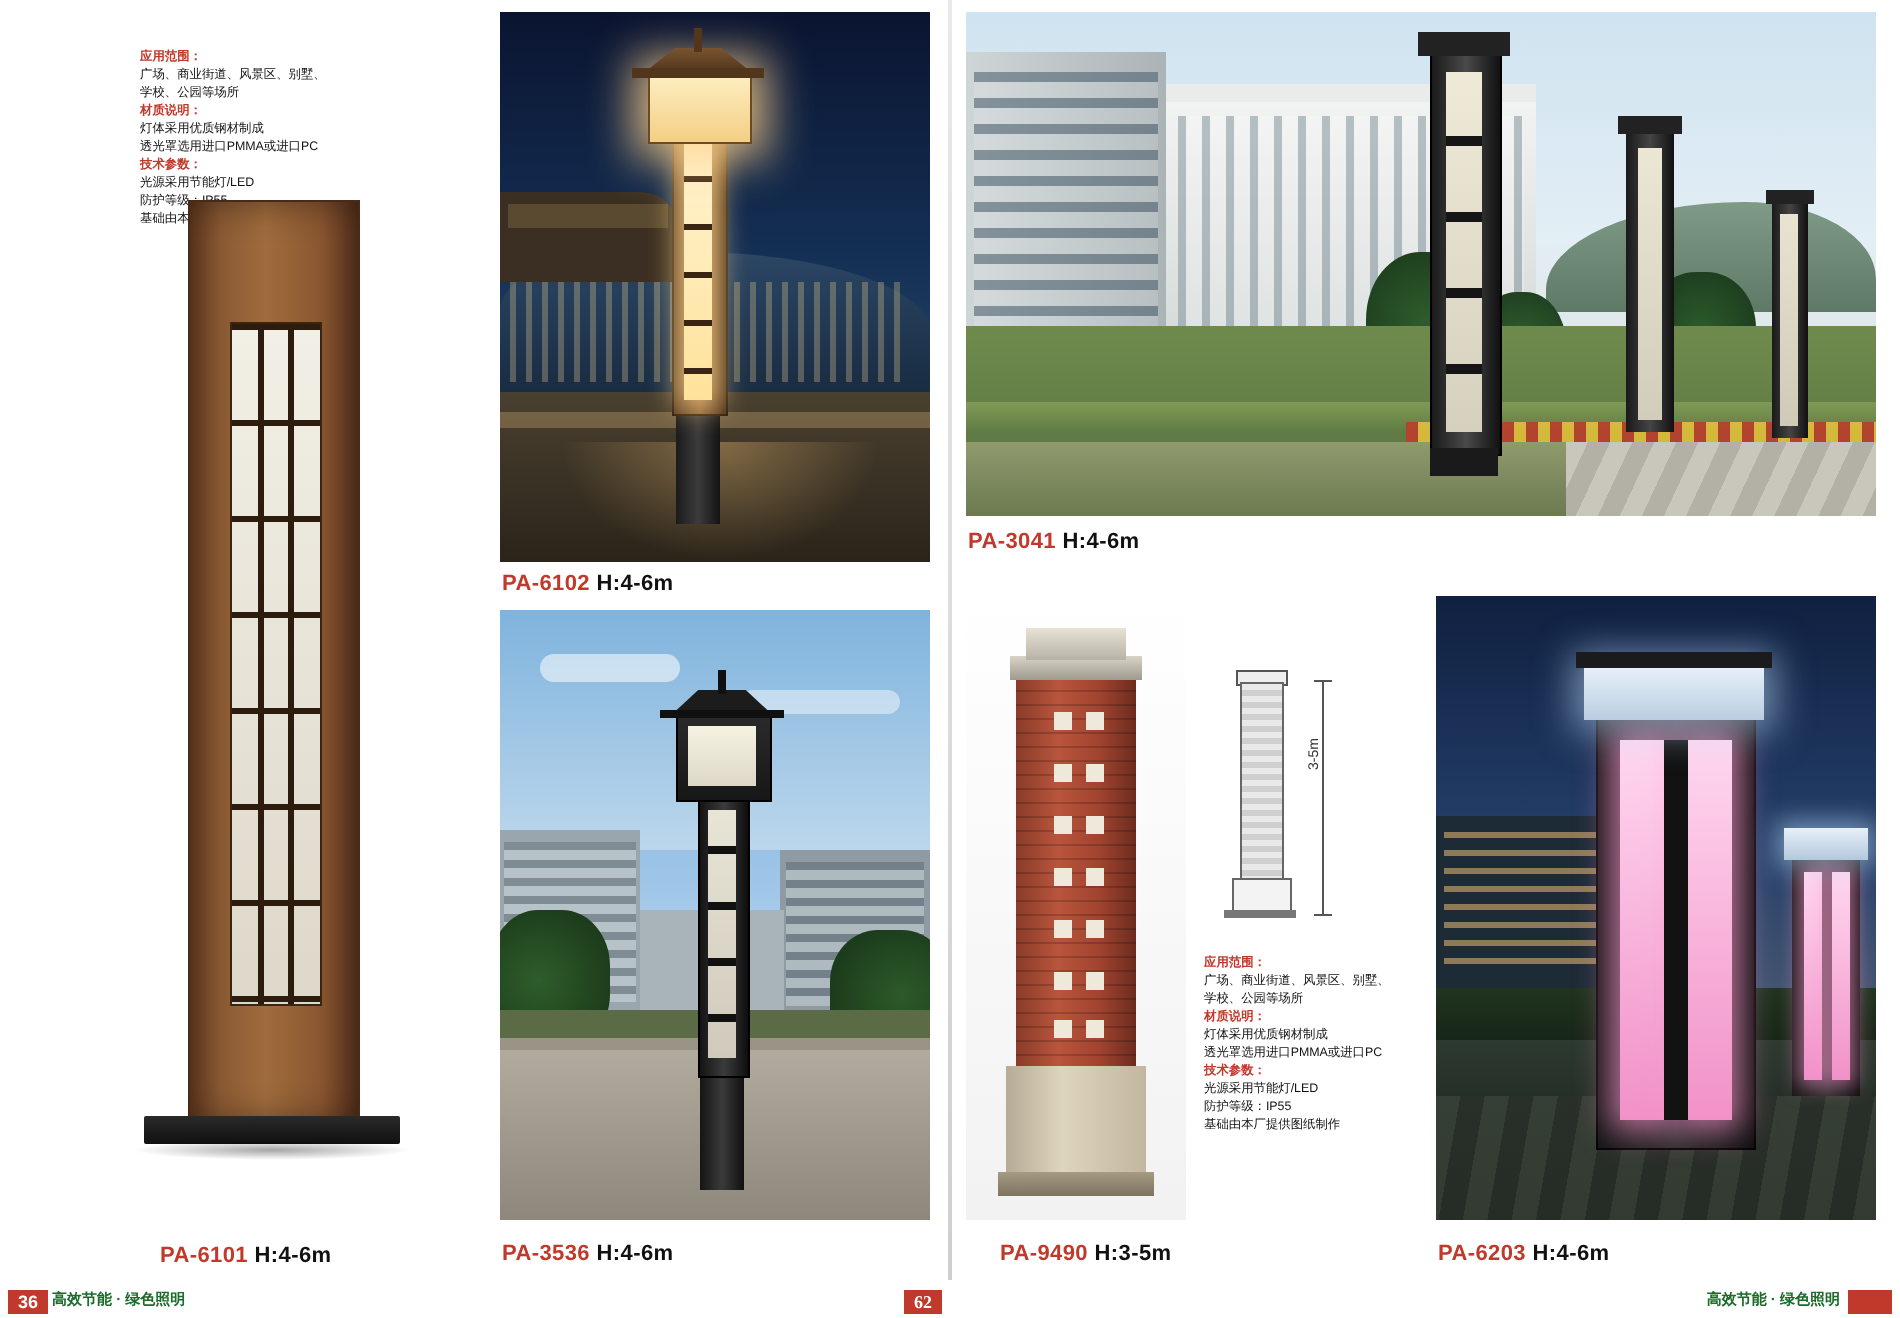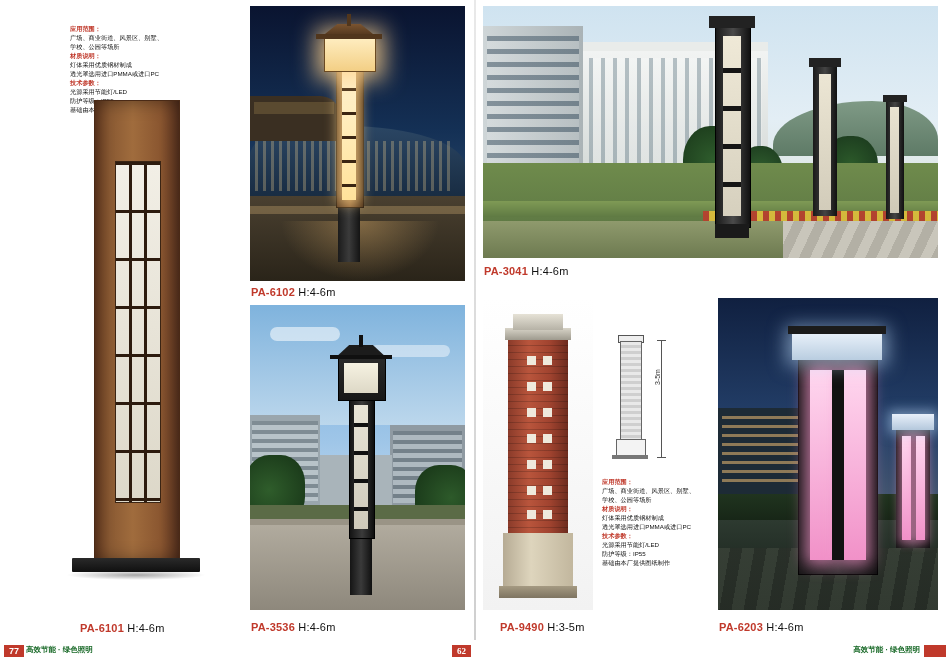--- a/index.html
+++ b/index.html
@@ -11,21 +11,21 @@
     overflow:hidden;
   }
   .page{position:absolute;left:0;top:0;width:950px;height:659px;}
 
   
   .abs{position:absolute;}
   .cap{
     font-size:11px;color:#c0392b;font-weight:bold;letter-spacing:0.2px;
     white-space:nowrap;
   }
-  .cap .h{color:#111;font-weight:normal;}
+  .cap .h{color:#111;font-weight:bold;}
 
   
   .spec{
     font-size:6.2px;line-height:1.45;color:#111;
     width:150px;
   }
   .spec .hd{color:#c0392b;font-weight:bold;}
   .spec .ln{display:block;white-space:nowrap;}
 
   
@@ -322,20 +322,20 @@
     <div class="abs" style="left:178px;top:130px;width:34px;height:120px;background:linear-gradient(90deg,#141414,#2b2b2b,#0d0d0d);"></div>
     <div class="abs" style="left:184px;top:138px;width:9px;height:104px;background:linear-gradient(#ffd7ef,#f191c8);box-shadow:0 0 10px 3px rgba(250,150,205,.6);"></div>
     <div class="abs" style="left:198px;top:138px;width:9px;height:104px;background:linear-gradient(#ffd7ef,#f191c8);box-shadow:0 0 10px 3px rgba(250,150,205,.6);"></div>
     <div class="abs" style="left:174px;top:116px;width:42px;height:16px;background:linear-gradient(#e8f0fa,#b4c8dc);box-shadow:0 0 12px 4px rgba(190,220,250,.5);"></div>
   </div>
   <div class="cap abs" style="left:719px;top:621px;">
     <span>PA-6203</span>
     <span class="h">H:4-6m</span>
   </div>
 
-  <div class="folio" style="left:4px;">77</div>
+  <div class="folio" style="left:4px;">36</div>
   <div class="foot footline" style="left:26px;bottom:4px;">高效节能 · 绿色照明</div>
 
   <div class="folio" style="left:452px;font-family:Liberation Serif, serif;">62</div>
   <div class="foot footline" style="right:30px;bottom:4px;">高效节能 · 绿色照明</div>
   <div class="abs" style="right:4px;bottom:2px;width:22px;height:12px;background:#c0392b;"></div>
 
 </div>
 
 </body></html>

